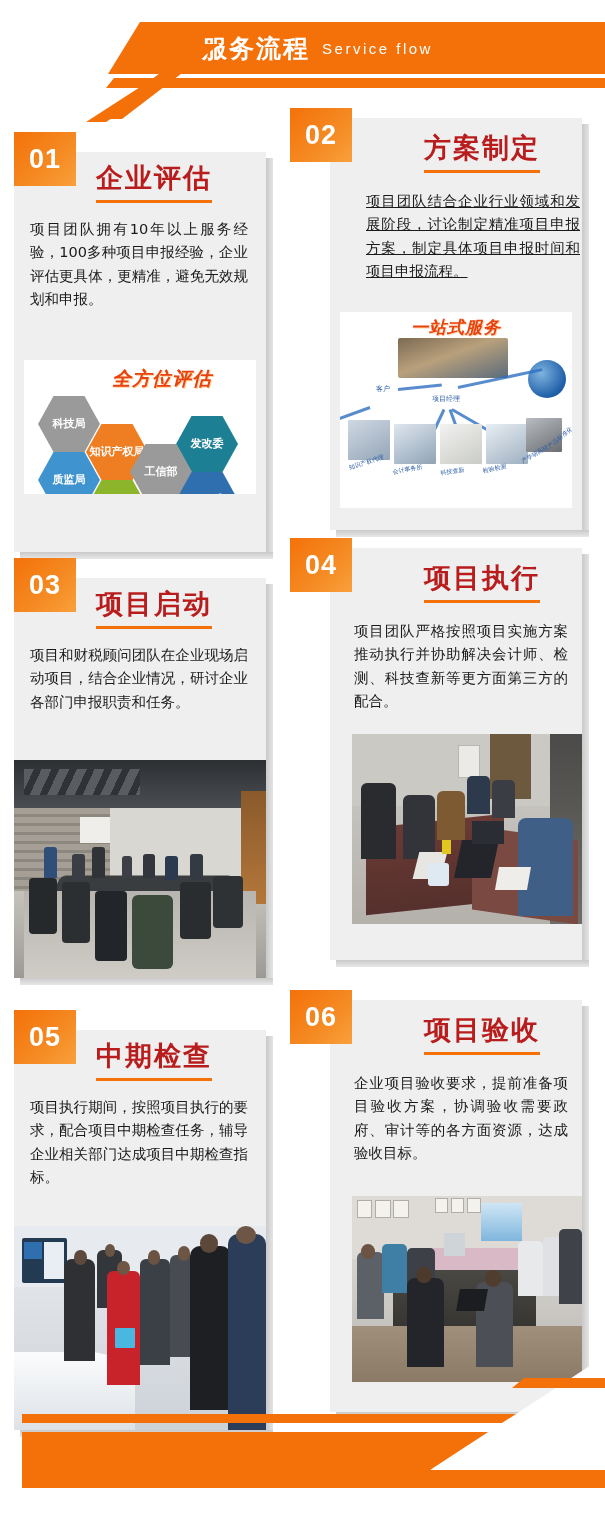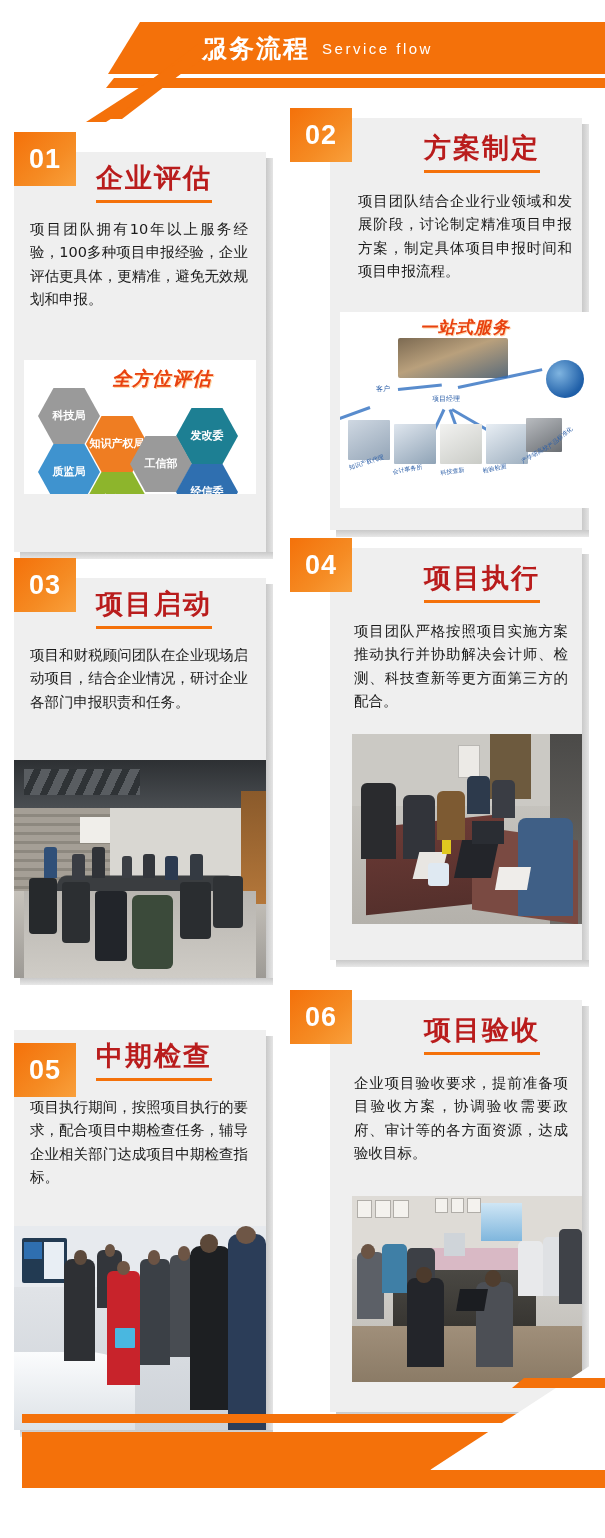--- a/index.html
+++ b/index.html
@@ -85,24 +85,25 @@
     position:absolute;left:88px;top:6px;font-size:19px;font-weight:bold;
     color:#e8420f;font-family:"DejaVu Sans",sans-serif;font-style:italic;
     letter-spacing:1px;text-shadow:1px 1px 0 #ffd2a0;
   }
   .hex{
     position:absolute;width:62px;height:56px;
     clip-path:polygon(25% 0%,75% 0%,100% 50%,75% 100%,25% 100%,0% 50%);
     display:flex;align-items:center;justify-content:center;text-align:center;
     color:#fff;font-size:11px;font-weight:bold;line-height:1.15;
     font-family:"DejaVu Sans",sans-serif;
-  }
-
-  
-  .onestop{position:absolute;background:#fff;overflow:hidden;padding-left:18px;}
+    margin-top:8px;
+  }
+
+  
+  .onestop{position:absolute;background:#fff;overflow:hidden;}
   .onestop .os-title{
     position:absolute;left:0;right:0;top:4px;text-align:center;
     font-size:17px;font-weight:bold;font-style:italic;color:#e8420f;
     font-family:"DejaVu Sans",sans-serif;letter-spacing:1px;
     text-shadow:1px 1px 0 #ffd9b0;
   }
   .os-hero{position:absolute;left:58px;top:26px;width:110px;height:40px;
     background:linear-gradient(160deg,#7c6a52,#b9a07c 45%,#5a6b7a);border-radius:2px;}
   .os-node{position:absolute;font-size:7px;color:#2c5fa8;font-family:"DejaVu Sans",sans-serif;}
   .os-thumb{position:absolute;width:42px;height:40px;border-radius:1px;}
@@ -178,21 +179,21 @@
 
 <div class="card" style="left:330px;top:118px;width:252px;height:412px;">
   <div class="shell"></div>
   <div class="shadow"></div>
   <div class="shadow-b"></div>
   <div class="badge" style="left:-40px;top:-10px;">02</div>
   <div class="card-title" style="left:94px;top:12px;">
     <span>方案制定</span>
     <span class="rule"></span>
   </div>
-  <div class="card-body" style="left:28px;top:72px;width:214px;">项目团队结合企业行业领域和发展阶段，讨论制定精准项目申报方案，制定具体项目申报时间和项目申报流程。</div>
+  <div class="card-body" style="left:36px;top:72px;width:214px;text-decoration:underline;">项目团队结合企业行业领域和发展阶段，讨论制定精准项目申报方案，制定具体项目申报时间和项目申报流程。</div>
 
   <div class="onestop" style="left:10px;top:194px;width:232px;height:196px;">
     <div class="os-title">一站式服务</div>
     <div class="os-hero"></div>
     <div class="os-seal"></div>
     <div class="os-node" style="left:36px;top:72px;">客户</div>
     <div class="os-node" style="left:92px;top:82px;">项目经理</div>
     <div class="os-arrow" style="left:58px;top:76px;width:44px;transform:rotate(-6deg);"></div>
     <div class="os-arrow" style="left:118px;top:74px;width:86px;transform:rotate(-12deg);"></div>
     <div class="os-arrow" style="left:30px;top:94px;width:72px;transform:rotate(160deg);"></div>
@@ -281,21 +282,21 @@
       <div class="pr" style="left:39%;top:56%;width:4%;height:7%;background:#e0c820;"></div>
       <div class="pr" style="left:33%;top:68%;width:9%;height:12%;background:#dfe9f2;border-radius:3px;"></div>
     </div>
   </div>
 </div>
 
 <div class="card" style="left:14px;top:1030px;width:252px;height:400px;">
   <div class="shell"></div>
   <div class="shadow"></div>
   <div class="shadow-b"></div>
-  <div class="badge" style="left:0px;top:-20px;margin-top:33px;">05</div>
+  <div class="badge" style="left:0px;top:-20px;">05</div>
   <div class="card-title" style="left:82px;top:8px;">
     <span>中期检查</span>
     <span class="rule"></span>
   </div>
   <div class="card-body" style="left:16px;top:66px;width:218px;">项目执行期间，按照项目执行的要求，配合项目中期检查任务，辅导企业相关部门达成项目中期检查指标。</div>
   <div class="photo" style="left:0px;top:196px;width:252px;height:204px;">
     <div class="ph-room" style="background:linear-gradient(#e9ebee,#cdd2d8);">
       <div class="pr" style="left:0;top:0;width:100%;height:30%;background:#e7eaee;"></div>
       <div class="pr" style="left:3%;top:6%;width:18%;height:22%;background:#223a52;border-radius:2px;"></div>
       <div class="pr" style="left:4%;top:8%;width:7%;height:8%;background:#2f6fb0;"></div>

